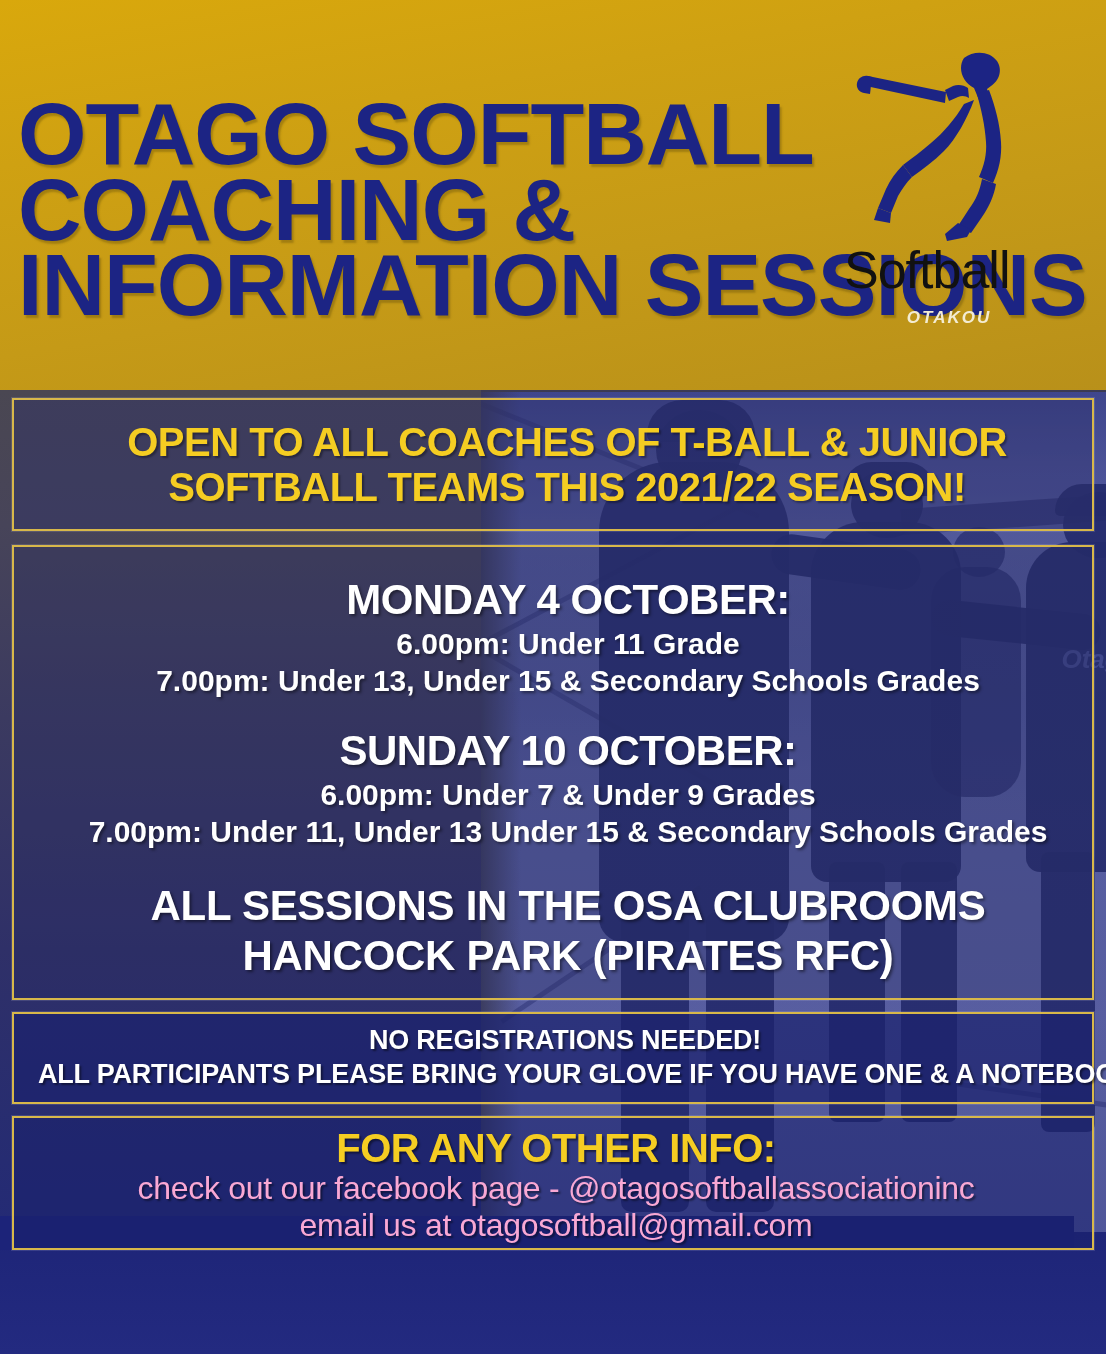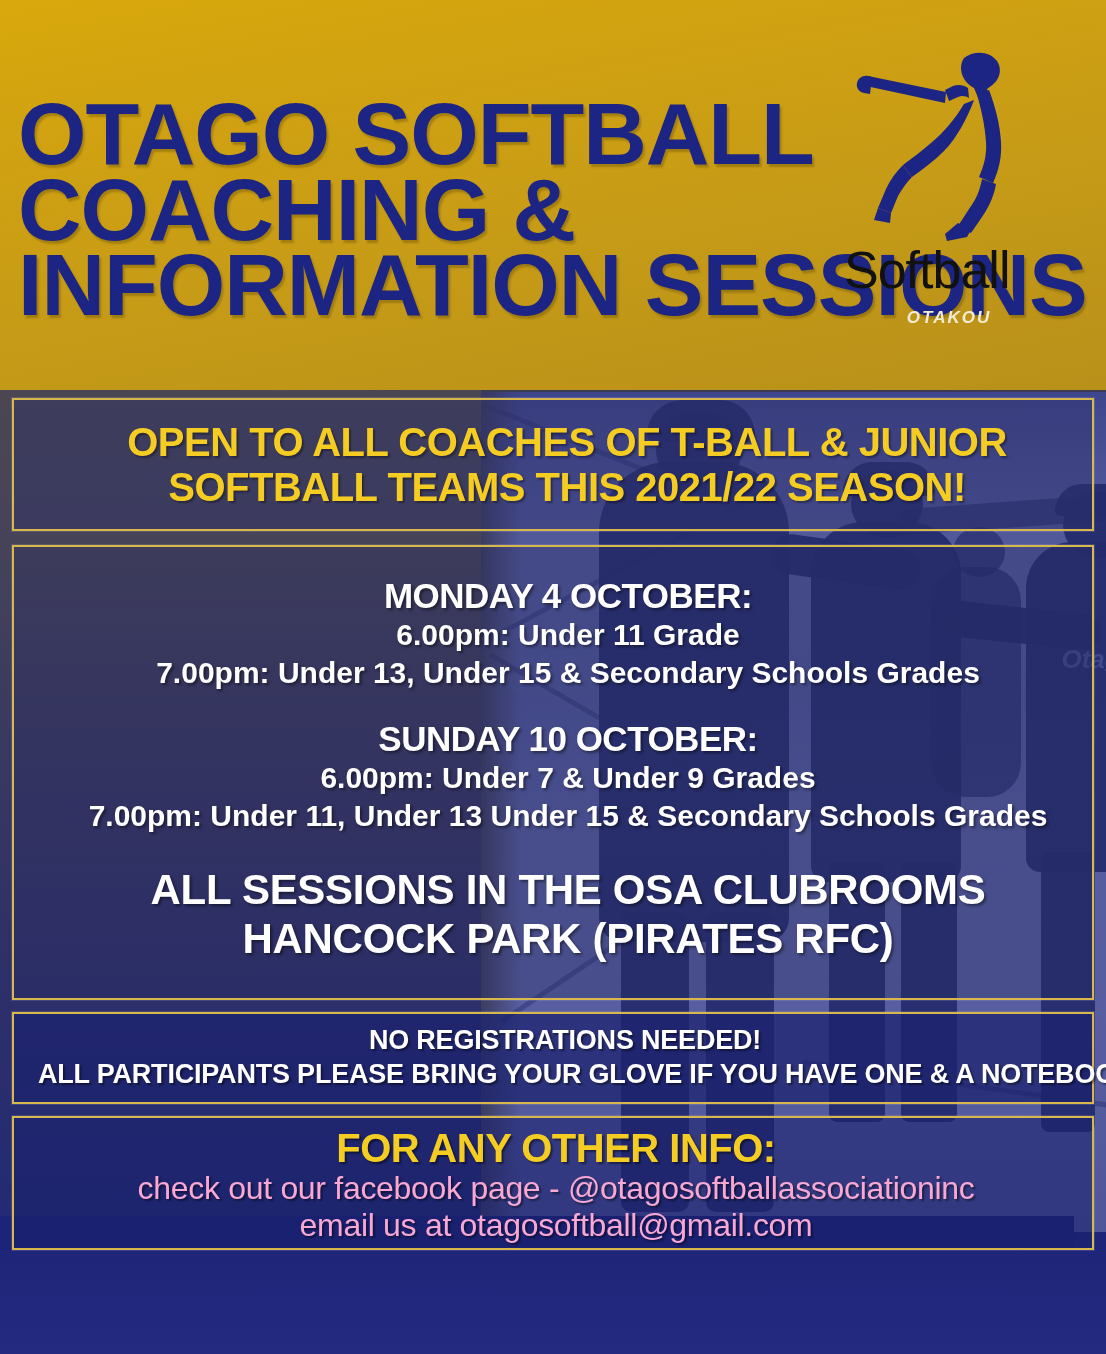--- a/index.html
+++ b/index.html
@@ -223,21 +223,21 @@
 
   
   #schedule-box { left: 12px; top: 545px; width: 1082px; height: 455px; }
   #schedule-box .box-inner { background: rgba(40,42,96,0.30); }
   .sched {
     padding: 28px 0 0 30px;
     color: #ffffff;
     text-shadow: 2px 2px 3px rgba(0,0,0,.45);
   }
   .sched .day {
-    font-size: 35px;
+    font-size: 42px;
     font-weight: bold;
     letter-spacing: -0.5px;
     line-height: 1.18;
     white-space: nowrap;
   }
   .sched .slot {
     font-size: 30px;
     font-weight: bold;
     line-height: 1.26;
     white-space: nowrap;

